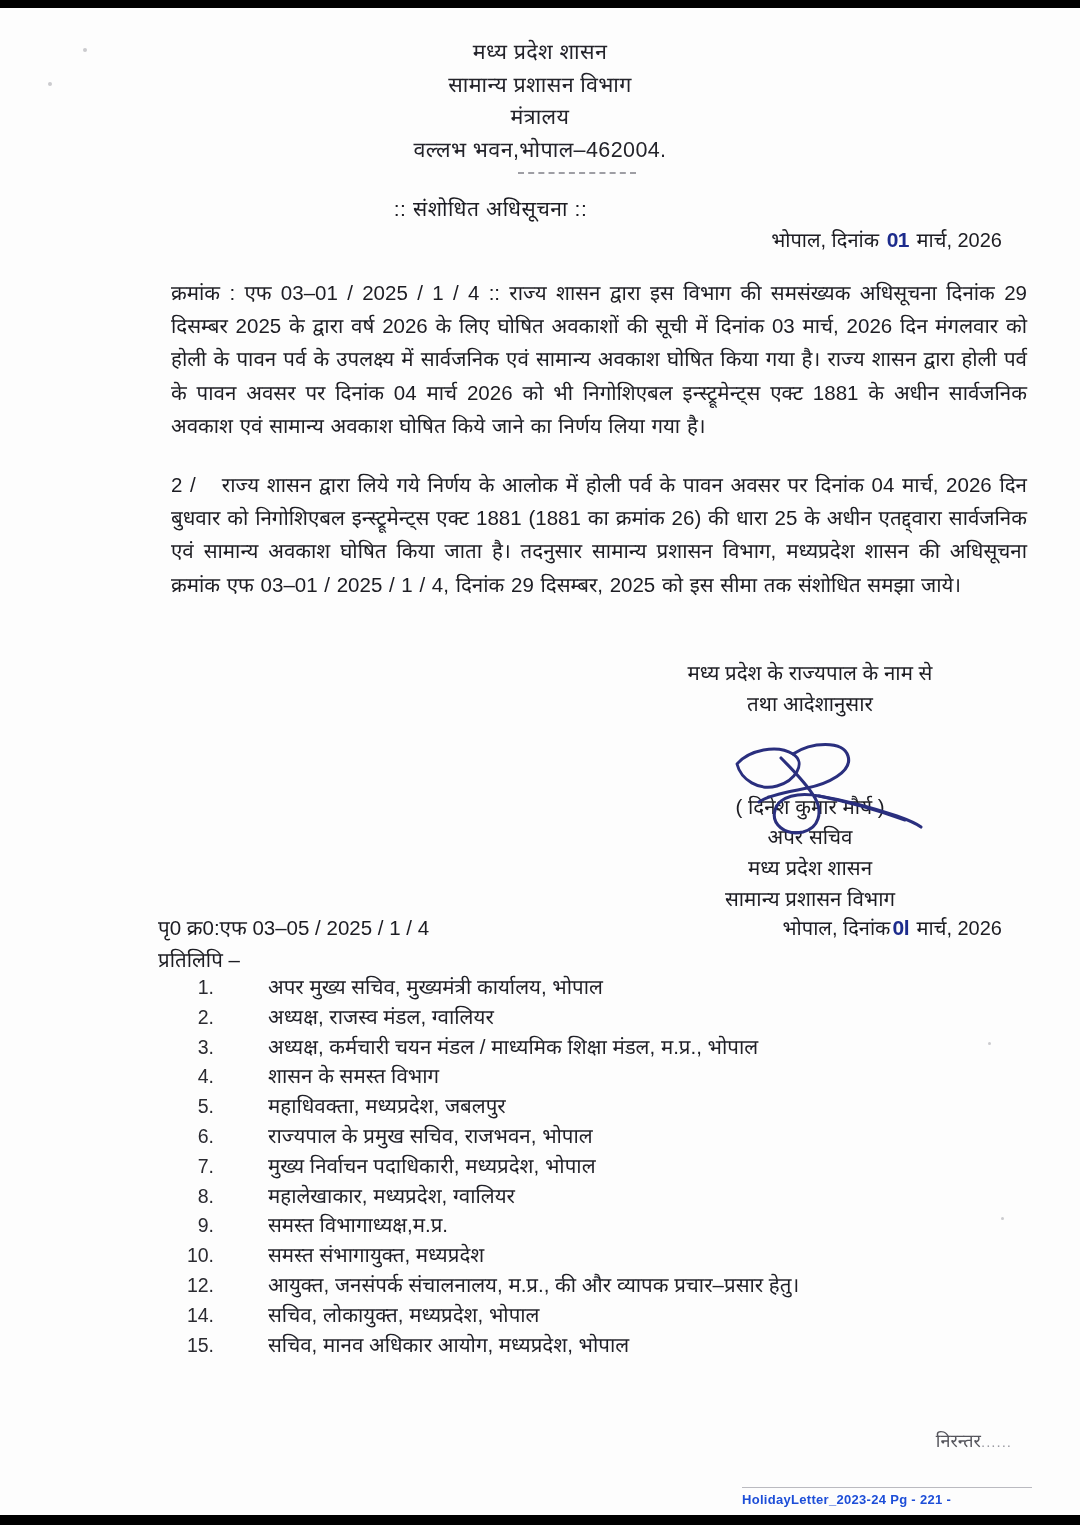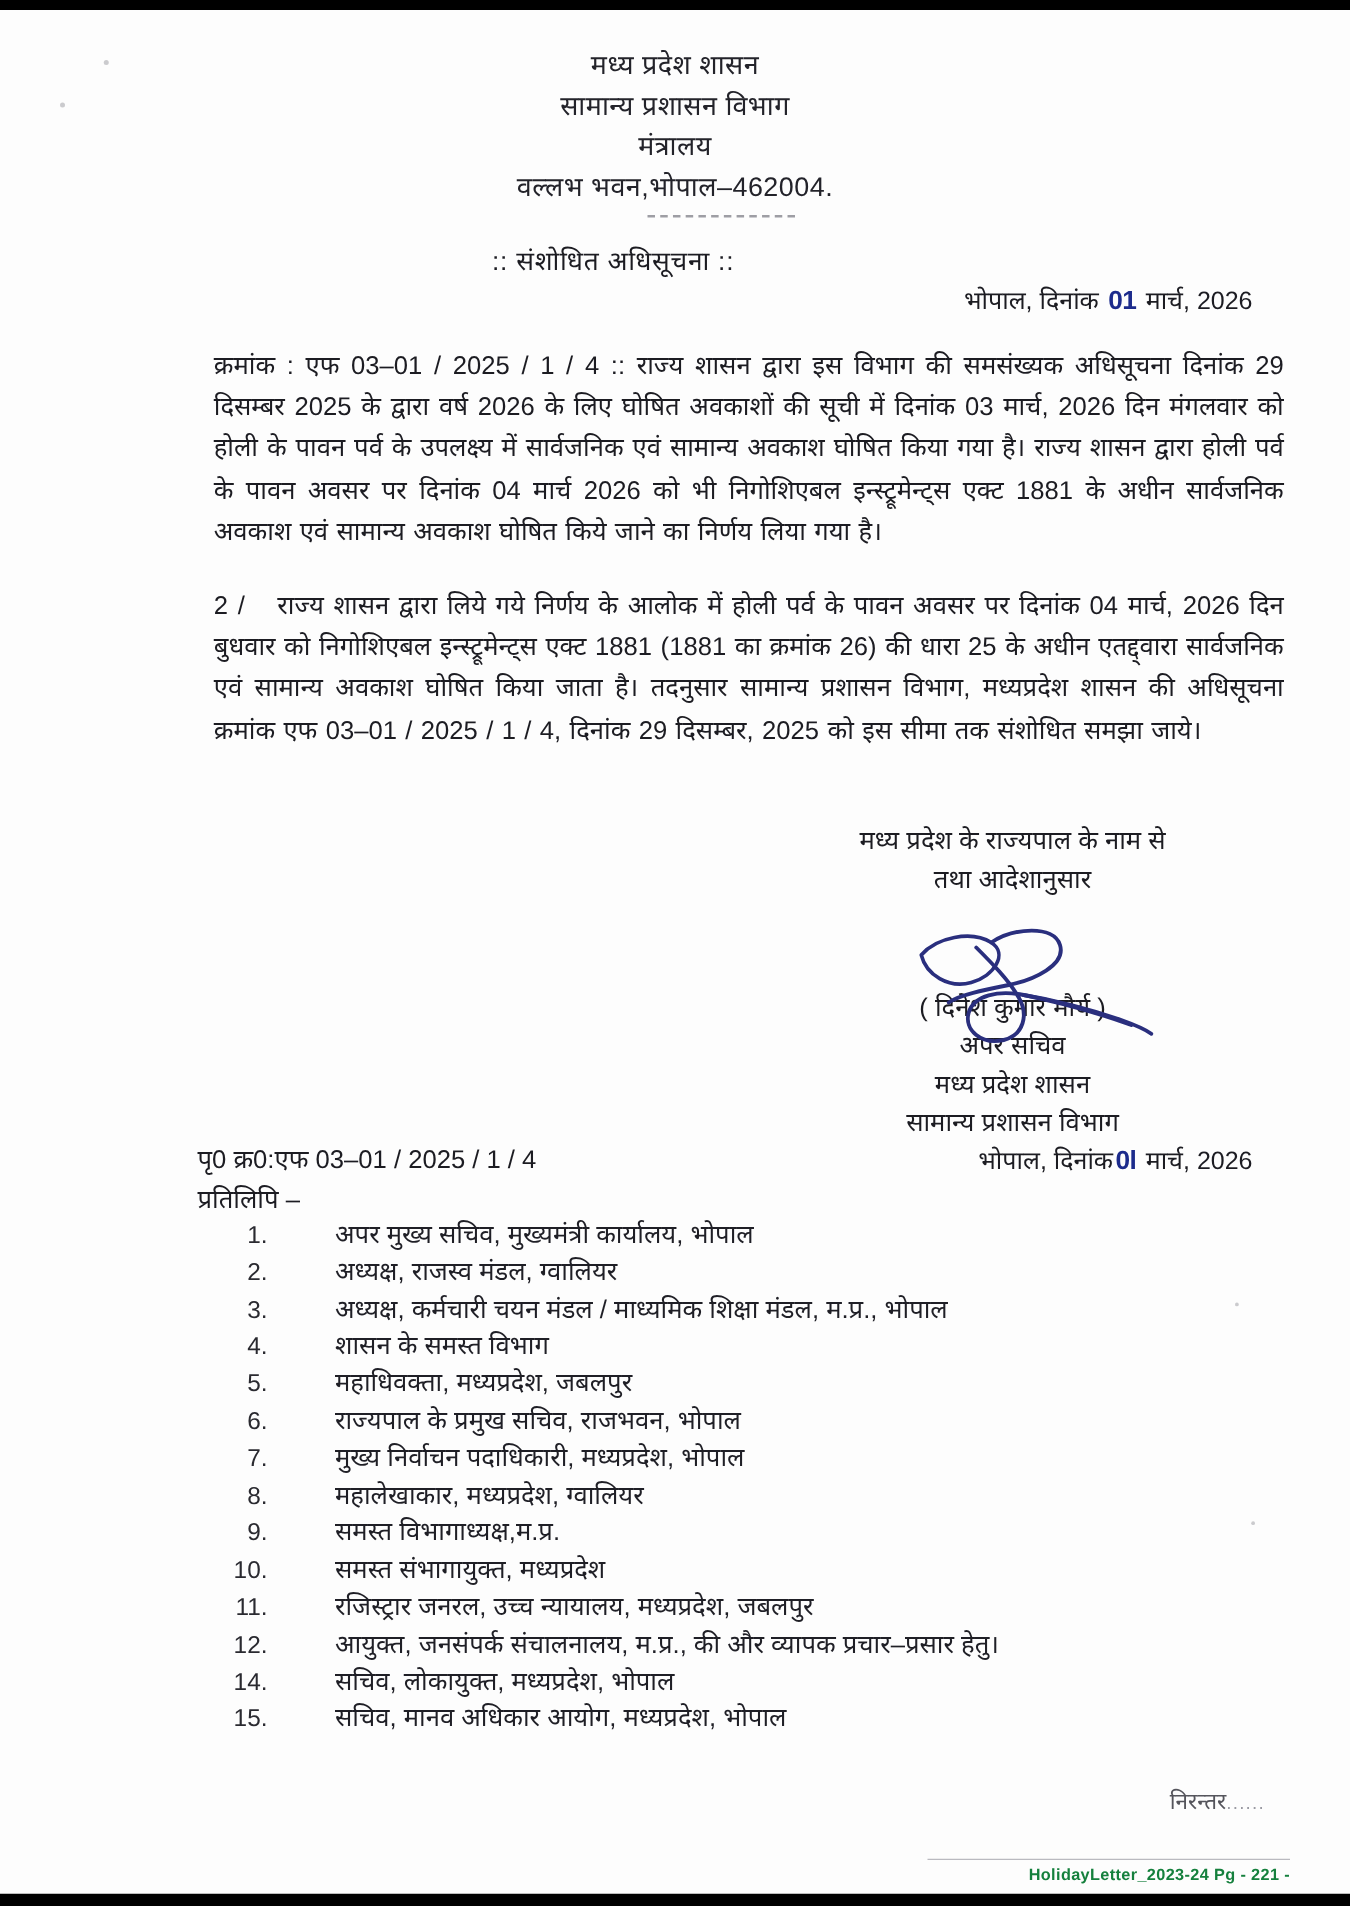--- a/index.html
+++ b/index.html
@@ -178,24 +178,24 @@
     left: 742px; top: 1487px;
     width: 290px;
     height: 0;
     border-top: 1px solid #a9a9b0;
     opacity: .8;
   }
   .foot-stamp {
     position: absolute;
     left: 742px; top: 1492px;
     width: 290px;
-    text-align: right;
+    text-align: left;
     font-size: 13px;
     font-weight: 700;
-    color: #15803d;
+    color: #1d4ed8;
     letter-spacing: .3px;
   }
 </style>
 </head>
 <body>
 
 <div class="page">
 
   <div class="scan-band-top"></div>
   <div class="paper"></div>
@@ -246,21 +246,21 @@
       <g stroke="#2a2f7e" stroke-width="3.1" stroke-linecap="round" stroke-linejoin="round" fill="none">
         <path d="M22 28 C34 14, 62 8, 78 18 C92 27, 80 45, 62 50 C44 55, 26 44, 22 28 Z" stroke-width="2.9"></path>
         <path d="M78 18 C96 6, 128 4, 133 20 C138 36, 112 48, 92 52 C72 56, 52 60, 44 66"></path>
         <path d="M66 22 C78 34, 92 48, 100 62 C108 76, 104 92, 88 96 C70 100, 56 88, 60 74 C64 60, 84 56, 104 60 C134 66, 168 76, 190 84"></path>
         <path d="M104 60 C128 64, 158 72, 182 80 C196 85, 202 88, 206 91"></path>
       </g>
     </svg>
   </div>
 
   <div class="endorse-left">
-    <div>पृ0 क्र0:एफ 03–01 / 2025 / 1 / 4</div>
+    <div>पृ0 क्र0:एफ 03–05 / 2025 / 1 / 4</div>
     <div>प्रतिलिपि –</div>
   </div>
 
   <div class="endorse-right">
     <span>भोपाल, दिनांक</span><span class="ink">0l</span>
     <span>मार्च, 2026</span>
   </div>
 
   <div class="dist-list">
     <div class="dist-row">
@@ -297,24 +297,20 @@
       </div>
     <div class="dist-row">
         <span class="dist-num">9.</span>
         <span class="dist-text">समस्त विभागाध्यक्ष,म.प्र.</span>
       </div>
     <div class="dist-row">
         <span class="dist-num">10.</span>
         <span class="dist-text">समस्त संभागायुक्त, मध्यप्रदेश</span>
       </div>
     <div class="dist-row">
-        <span class="dist-num">11.</span>
-        <span class="dist-text">रजिस्ट्रार जनरल, उच्च न्यायालय, मध्यप्रदेश, जबलपुर</span>
-      </div>
-    <div class="dist-row">
         <span class="dist-num">12.</span>
         <span class="dist-text">आयुक्त, जनसंपर्क संचालनालय, म.प्र., की और व्यापक प्रचार–प्रसार हेतु।</span>
       </div>
     <div class="dist-row">
         <span class="dist-num">14.</span>
         <span class="dist-text">सचिव, लोकायुक्त, मध्यप्रदेश, भोपाल</span>
       </div>
     <div class="dist-row">
         <span class="dist-num">15.</span>
         <span class="dist-text">सचिव, मानव अधिकार आयोग, मध्यप्रदेश, भोपाल</span>

